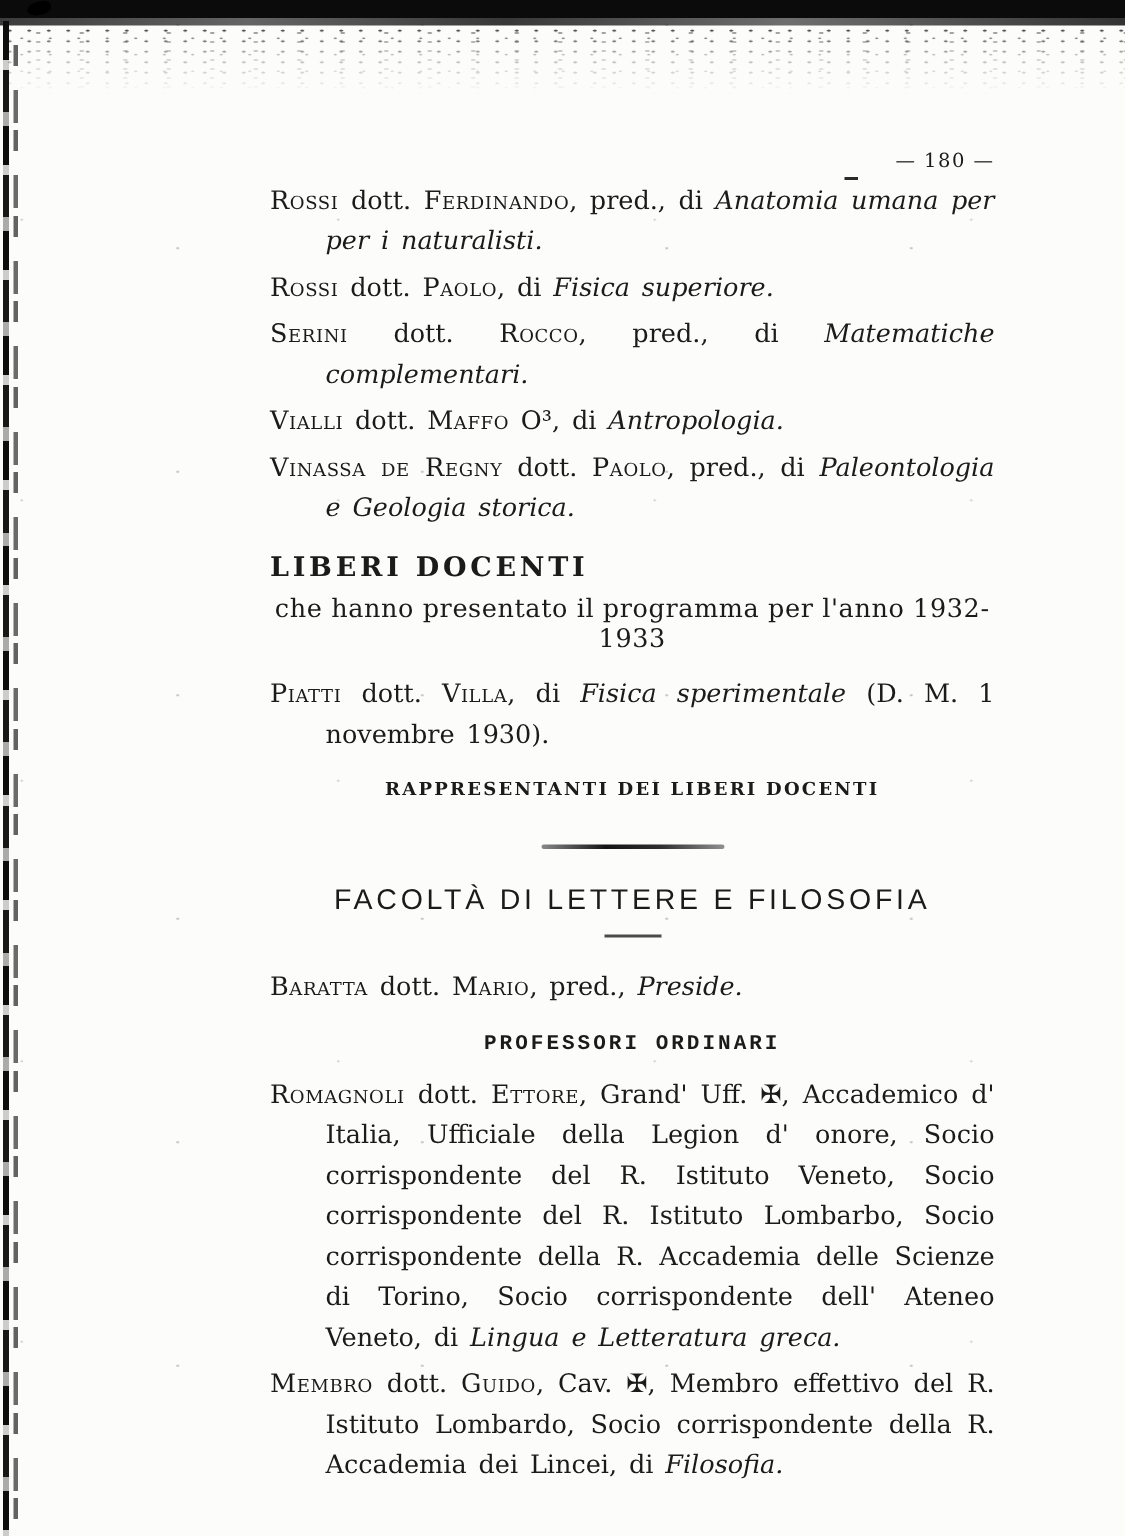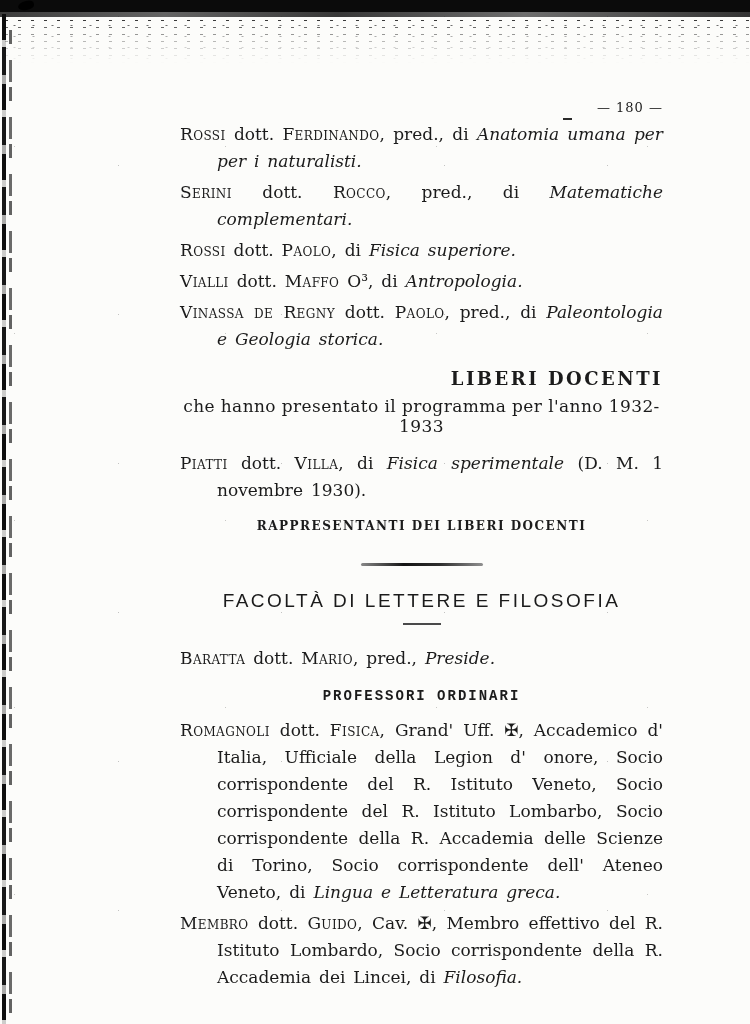--- a/index.html
+++ b/index.html
@@ -72,21 +72,21 @@
   .entry {
     font-size: 17px; line-height: 27px;
     text-align: justify; word-spacing: 2.5px;
     padding-left: 37px; text-indent: -37px;
     margin: 0 0 4px 0;
   }
   .sc { font-variant: small-caps; letter-spacing: .4px; }
   .it { font-style: italic; }
 
   .h-section {
-    text-align: right; font-size: 18px; letter-spacing: 2.5px;
+    text-align: left; font-size: 18px; letter-spacing: 2.5px;
     margin: 15px 0 7px 0;
   }
   .h-sub {
     text-align: center; font-size: 17px; letter-spacing: .4px;
     margin: 0 0 14px 0;
   }
   .h-rapp {
     text-align: center; font-size: 12px; letter-spacing: 1.5px;
     margin: 15px 0 0 0;
   }
@@ -129,29 +129,29 @@
 
   <div class="pageno">— 180 —</div>
 
   <p class="entry">
     <span class="sc">Rossi</span>
     <span>dott.</span>
     <span class="sc">Ferdinando</span><span>, pred., di </span><span class="it">Anatomia umana per per i naturalisti.</span><span></span>
   </p>
 
   <p class="entry">
+    <span class="sc">Rossi</span>
+    <span>dott.</span>
+    <span class="sc">Paolo</span><span>, di </span><span class="it">Fisica superiore.</span><span></span>
+  </p>
+
+  <p class="entry">
     <span class="sc">Serini</span>
     <span>dott.</span>
     <span class="sc">Rocco</span><span>, pred., di </span><span class="it">Matematiche complementari.</span><span></span>
-  </p>
-
-  <p class="entry">
-    <span class="sc">Rossi</span>
-    <span>dott.</span>
-    <span class="sc">Paolo</span><span>, di </span><span class="it">Fisica superiore.</span><span></span>
   </p>
 
   <p class="entry">
     <span class="sc">Vialli</span>
     <span>dott.</span>
     <span class="sc">Maffo</span><span> O³, di </span><span class="it">Antropologia.</span><span></span>
   </p>
 
   <p class="entry">
     <span class="sc">Vinassa de Regny</span>
@@ -179,21 +179,21 @@
     <span class="sc">Baratta</span>
     <span>dott.</span>
     <span class="sc">Mario</span><span>, pred., </span><span class="it">Preside.</span><span></span>
   </p>
 
   <h2 class="h-prof">PROFESSORI ORDINARI</h2>
 
   <p class="entry">
     <span class="sc">Romagnoli</span>
     <span>dott.</span>
-    <span class="sc">Fisica</span><span>, Grand' Uff. ✠, Accademico d' Italia, Ufficiale della Legion d' onore, Socio corrispondente del R. Istituto Veneto, Socio corrispondente del R. Istituto Lombarbo, Socio corrispondente della R. Accademia delle Scienze di Torino, Socio corrispondente dell' Ateneo Veneto, di </span><span class="it">Lingua e Letteratura greca.</span><span></span>
+    <span class="sc">Ettore</span><span>, Grand' Uff. ✠, Accademico d' Italia, Ufficiale della Legion d' onore, Socio corrispondente del R. Istituto Veneto, Socio corrispondente del R. Istituto Lombarbo, Socio corrispondente della R. Accademia delle Scienze di Torino, Socio corrispondente dell' Ateneo Veneto, di </span><span class="it">Lingua e Letteratura greca.</span><span></span>
   </p>
 
   <p class="entry">
     <span class="sc">Membro</span>
     <span>dott.</span>
     <span class="sc">Guido</span><span>, Cav. ✠, Membro effettivo del R. Istituto Lombardo, Socio corrispondente della R. Accademia dei Lincei, di </span><span class="it">Filosofia.</span><span></span>
   </p>
 
 </main>
 

